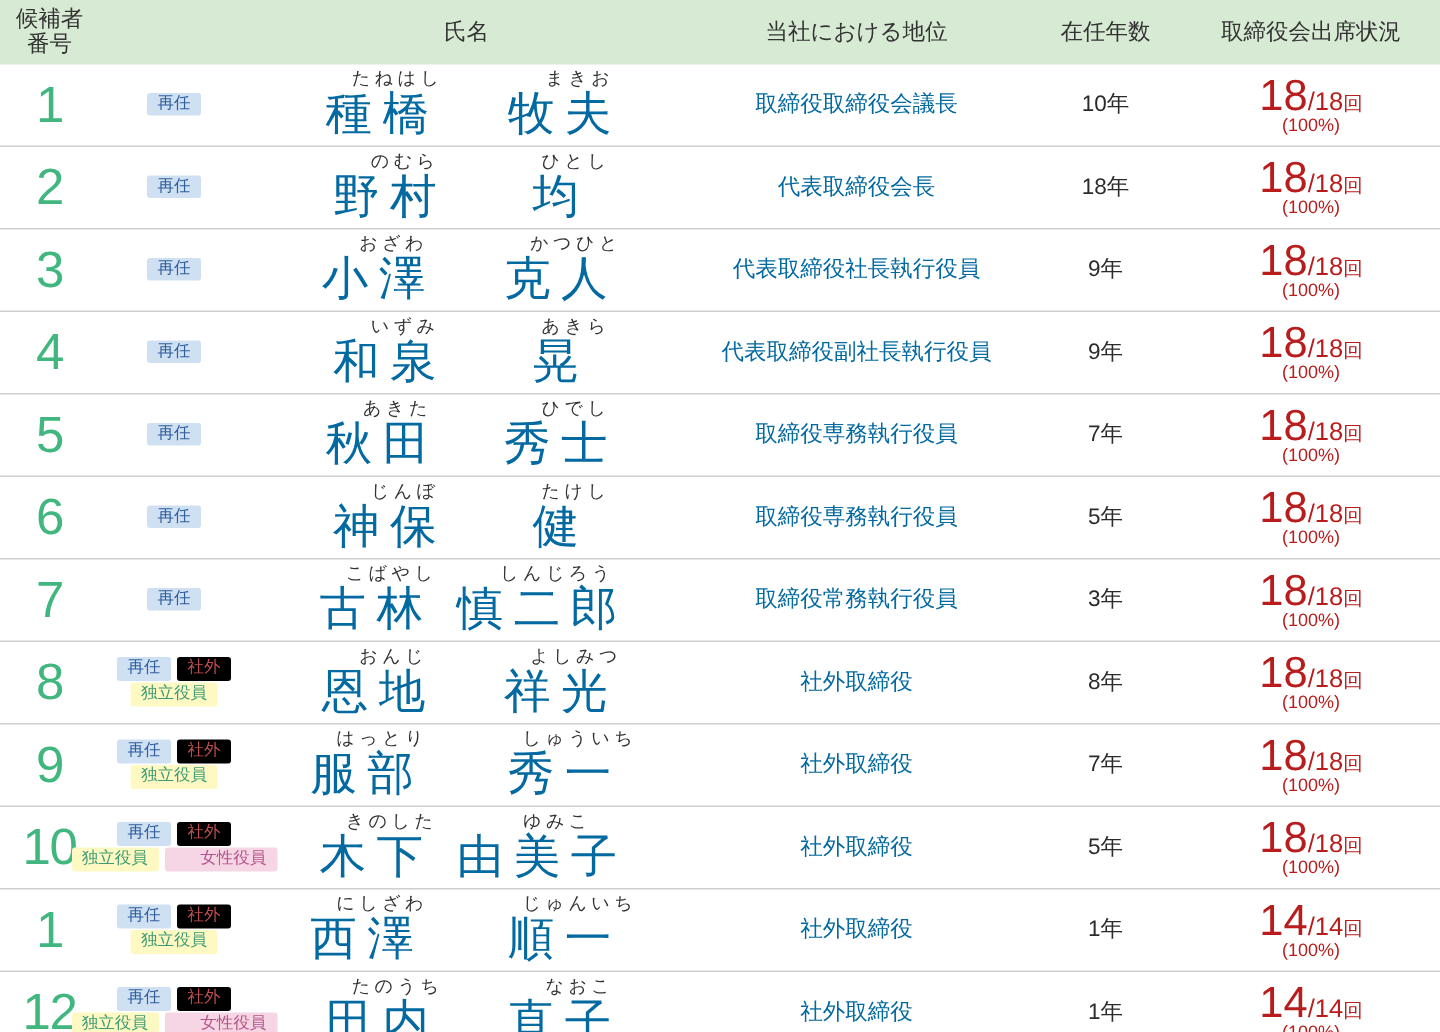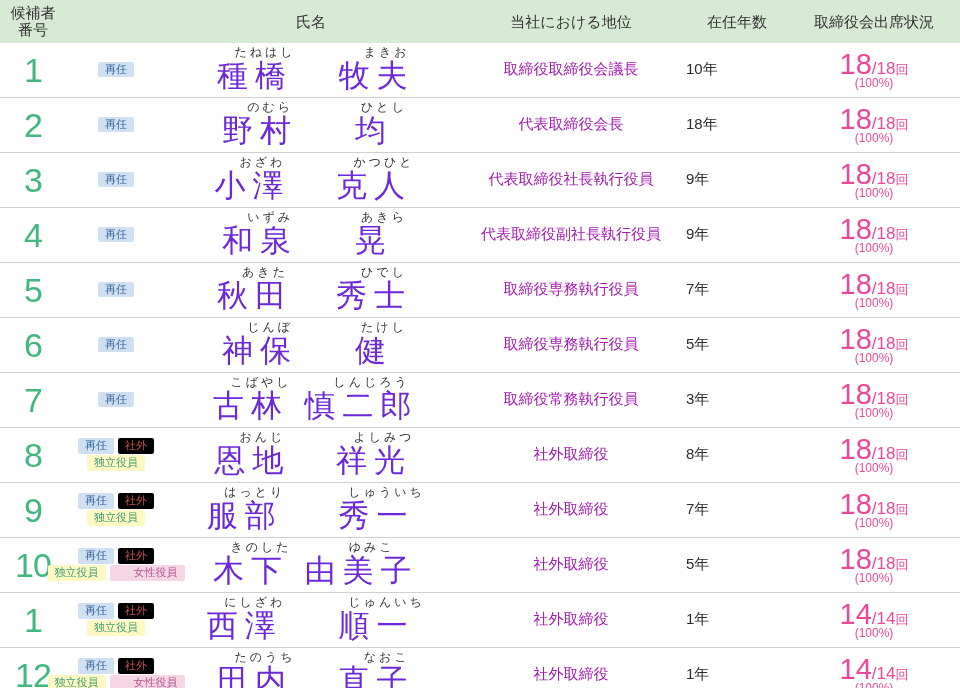--- a/index.html
+++ b/index.html
@@ -93,42 +93,42 @@
     font-size: 12px;
     color: #333333;
     letter-spacing: 3px;
     line-height: 1.1;
     margin-bottom: -1px;
     padding-left: 3px;
     margin-left: 24px;
   }
   .kanji {
     font-size: 31px;
-    color: #6d28d9;
+    color: #0369a1;
     letter-spacing: 7px;
     line-height: 1.15;
     padding-left: 7px;
     white-space: nowrap;
   }
   .name-gap { width: 36px; }
   .name-gap.narrow { width: 6px; }
 
   .cell-pos {
     text-align: center;
     font-size: 15px;
-    color: #a21caf;
+    color: #0369a1;
   }
   .cell-years {
-    text-align: left;
+    text-align: center;
     font-size: 15px;
     color: #2b2b2b;
   }
   .cell-att {
     text-align: center;
-    color: #ec4899;
+    color: #b91c1c;
     line-height: 1.05;
   }
   .att-main { font-size: 29px; }
   .att-sub { font-size: 17px; }
   .att-unit { font-size: 13px; }
   .att-pct { font-size: 12px; display: block; margin-top: -2px; }
 </style>
 </head>
 <body>
 

